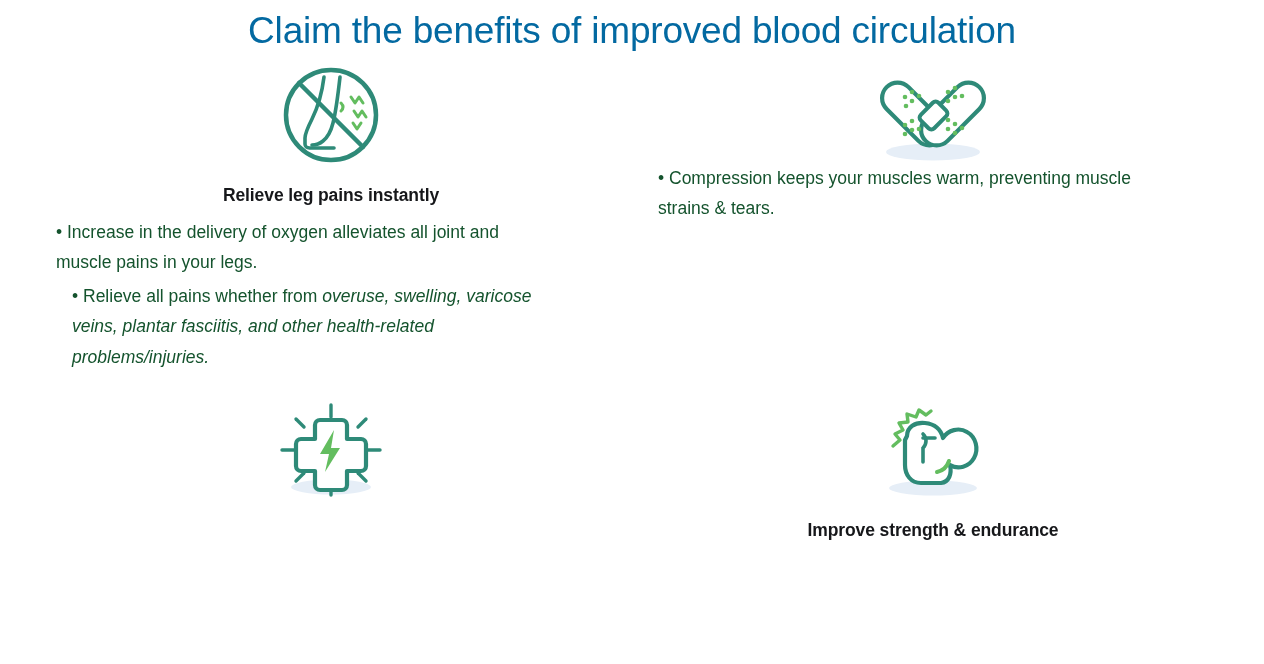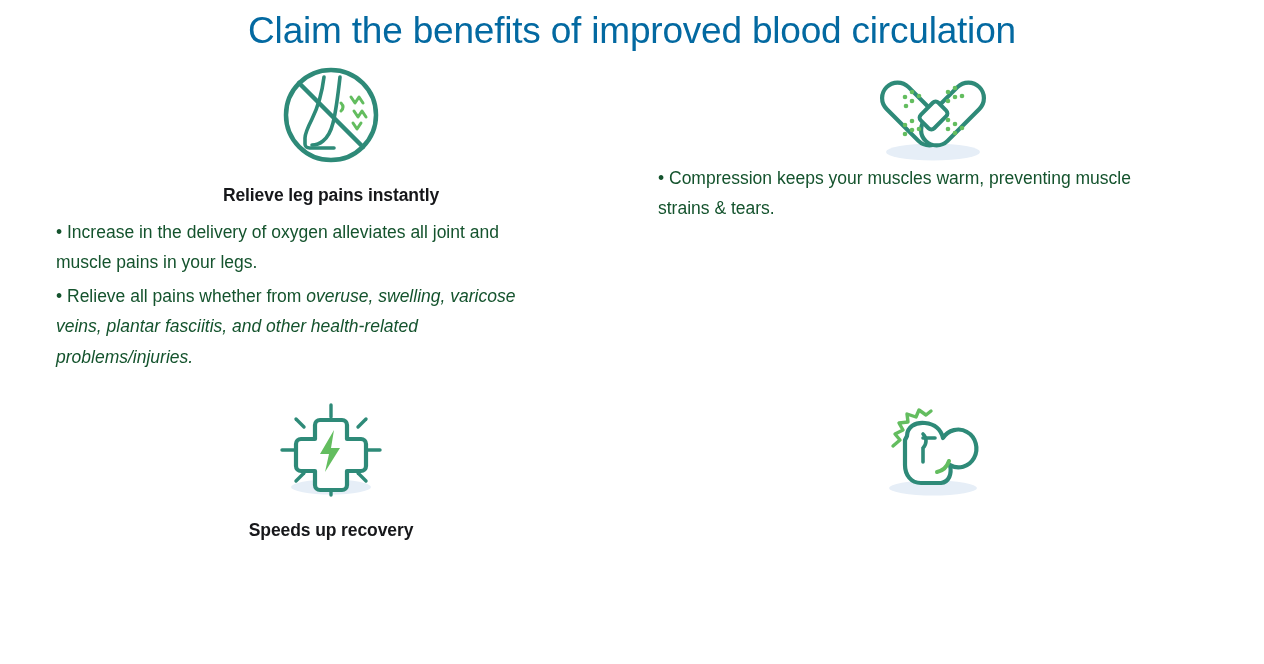--- a/index.html
+++ b/index.html
@@ -62,21 +62,21 @@
   }
 
   .benefit-body {
     color: #14532d;
     font-size: 17.5px;
     line-height: 1.73;
     font-weight: 400;
   }
 
   .benefit-body p { margin: 0; }
-  .benefit-body p + p { margin-top: 4px; }
+  .benefit-body p + p { margin-top: 4px; margin-left: 16px; }
   .benefit-body .em { font-style: italic; }
 
   
   .col-left .benefit-body  { width: 500px; }
   .col-right .benefit-body { width: 512px; }
 
   .row-2 .benefit-icon-wrap { height: 96px; }
 
   
   .row-2 { margin-top: 24px; }
@@ -184,21 +184,20 @@
               <line x1="57" y1="93" x2="57" y2="81"></line>
             </g>
 
             <path d="M46 18 h22 a5 5 0 0 1 5 5 v14 h14 a5 5 0 0 1 5 5 v22 a5 5 0 0 1 -5 5 h-14 v14 a5 5 0 0 1 -5 5 h-22 a5 5 0 0 1 -5 -5 v-14 h-14 a5 5 0 0 1 -5 -5 v-22 a5 5 0 0 1 5 -5 h14 v-14 a5 5 0 0 1 5 -5 z" fill="#ffffff" stroke="#2e8a78" stroke-width="4.2" stroke-linejoin="round"></path>
 
             <path d="M60 28 L46 52 L55 52 L51 70 L66 46 L57 46 Z" fill="#63bd5f"></path>
           </svg>
         </span>
       </div>
 
-      <h2 class="benefit-heading">Speeds up recovery</h2>
 
     </div>
 
     <div class="benefit-card col-right row-2">
       <div class="benefit-icon-wrap">
         <span>
           <svg width="120" height="96" viewBox="0 0 120 96">
             <ellipse cx="60" cy="86" rx="44" ry="7.5" fill="#e6eef7"></ellipse>
 
             <path d="M20 44 L27 38 L22 32 L30 28 L26 21 L35 20 L34 12 L43 15 L46 8 L53 13 L58 9" fill="none" stroke="#63bd5f" stroke-width="3.4" stroke-linecap="round" stroke-linejoin="round"></path>
@@ -209,17 +208,18 @@
                      L48 81 C38 81 32 73 32 63 L32 38 Z" fill="#ffffff" stroke="#2e8a78" stroke-width="4.2" stroke-linejoin="round"></path>
 
             <path d="M50 32 C54 36 54 42 50 46 L50 60" fill="none" stroke="#2e8a78" stroke-width="3.6" stroke-linecap="round"></path>
             <path d="M50 36 L62 36" fill="none" stroke="#2e8a78" stroke-width="3.6" stroke-linecap="round"></path>
 
             <path d="M64 70 q9 -2 12 -11" fill="none" stroke="#63bd5f" stroke-width="4" stroke-linecap="round"></path>
           </svg>
         </span>
       </div>
 
+      <h2 class="benefit-heading">Improve strength &amp; endurance</h2>
 
     </div>
 
   </div>
 </div>
 
 </body></html>

